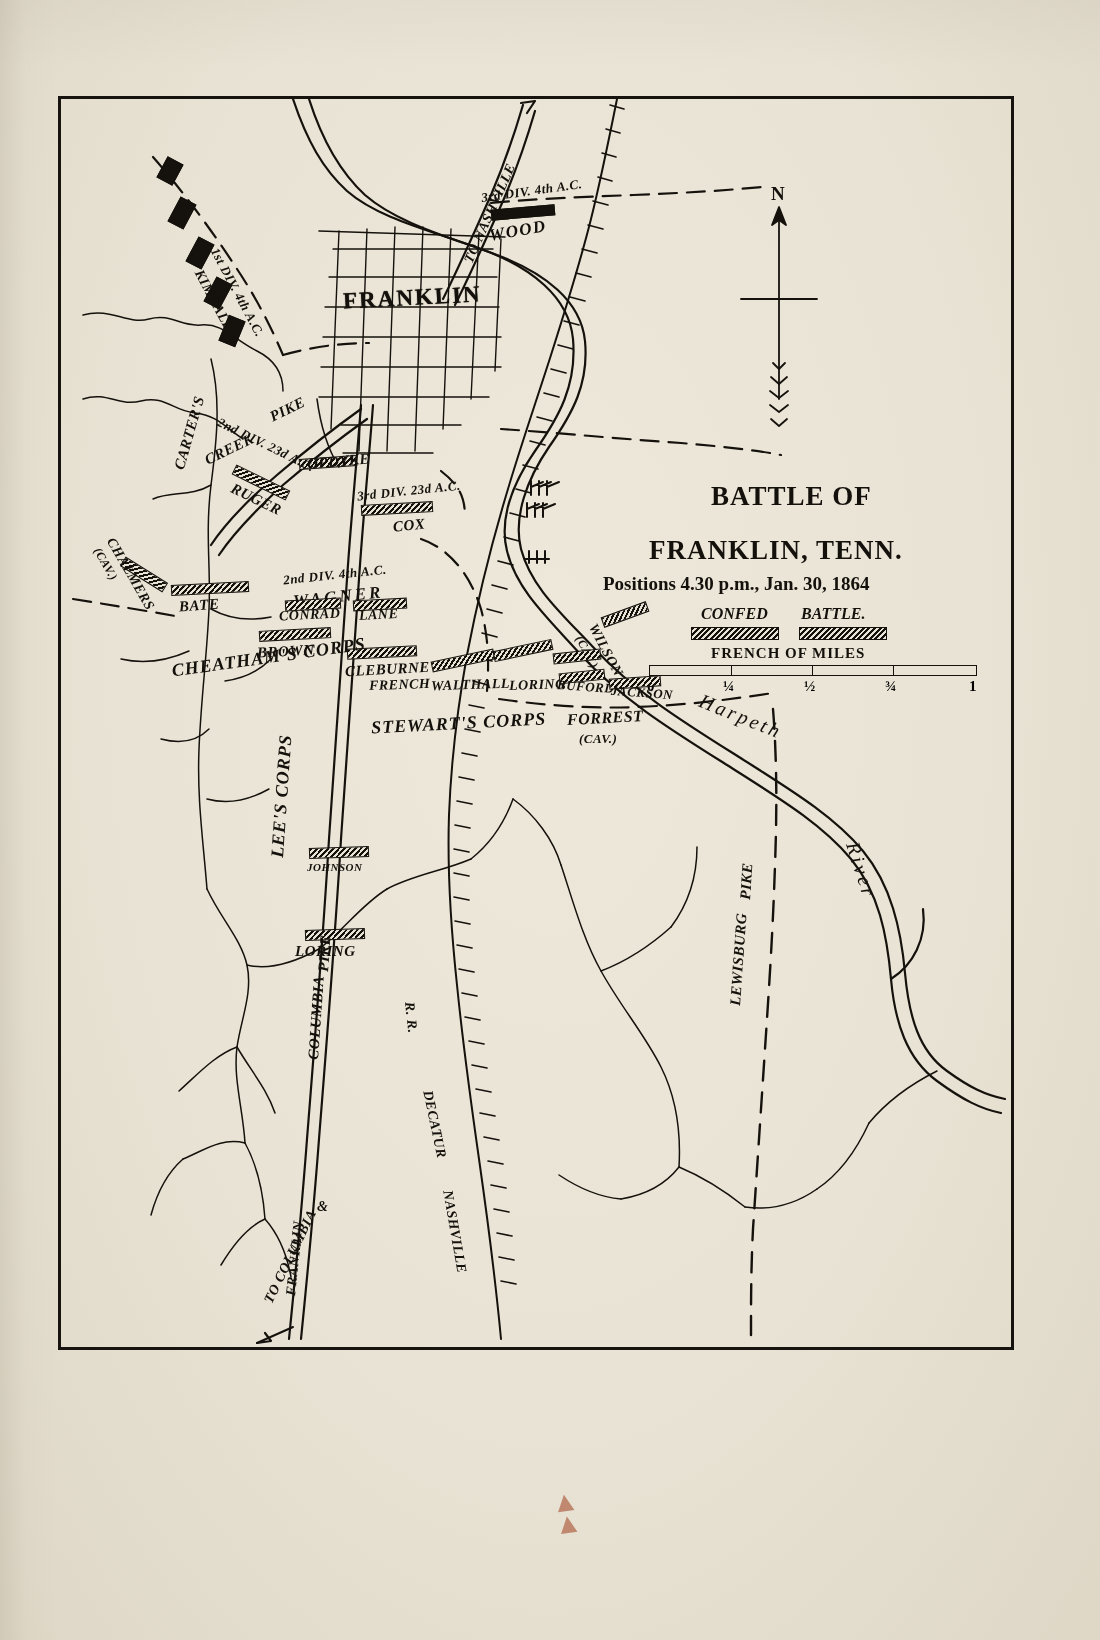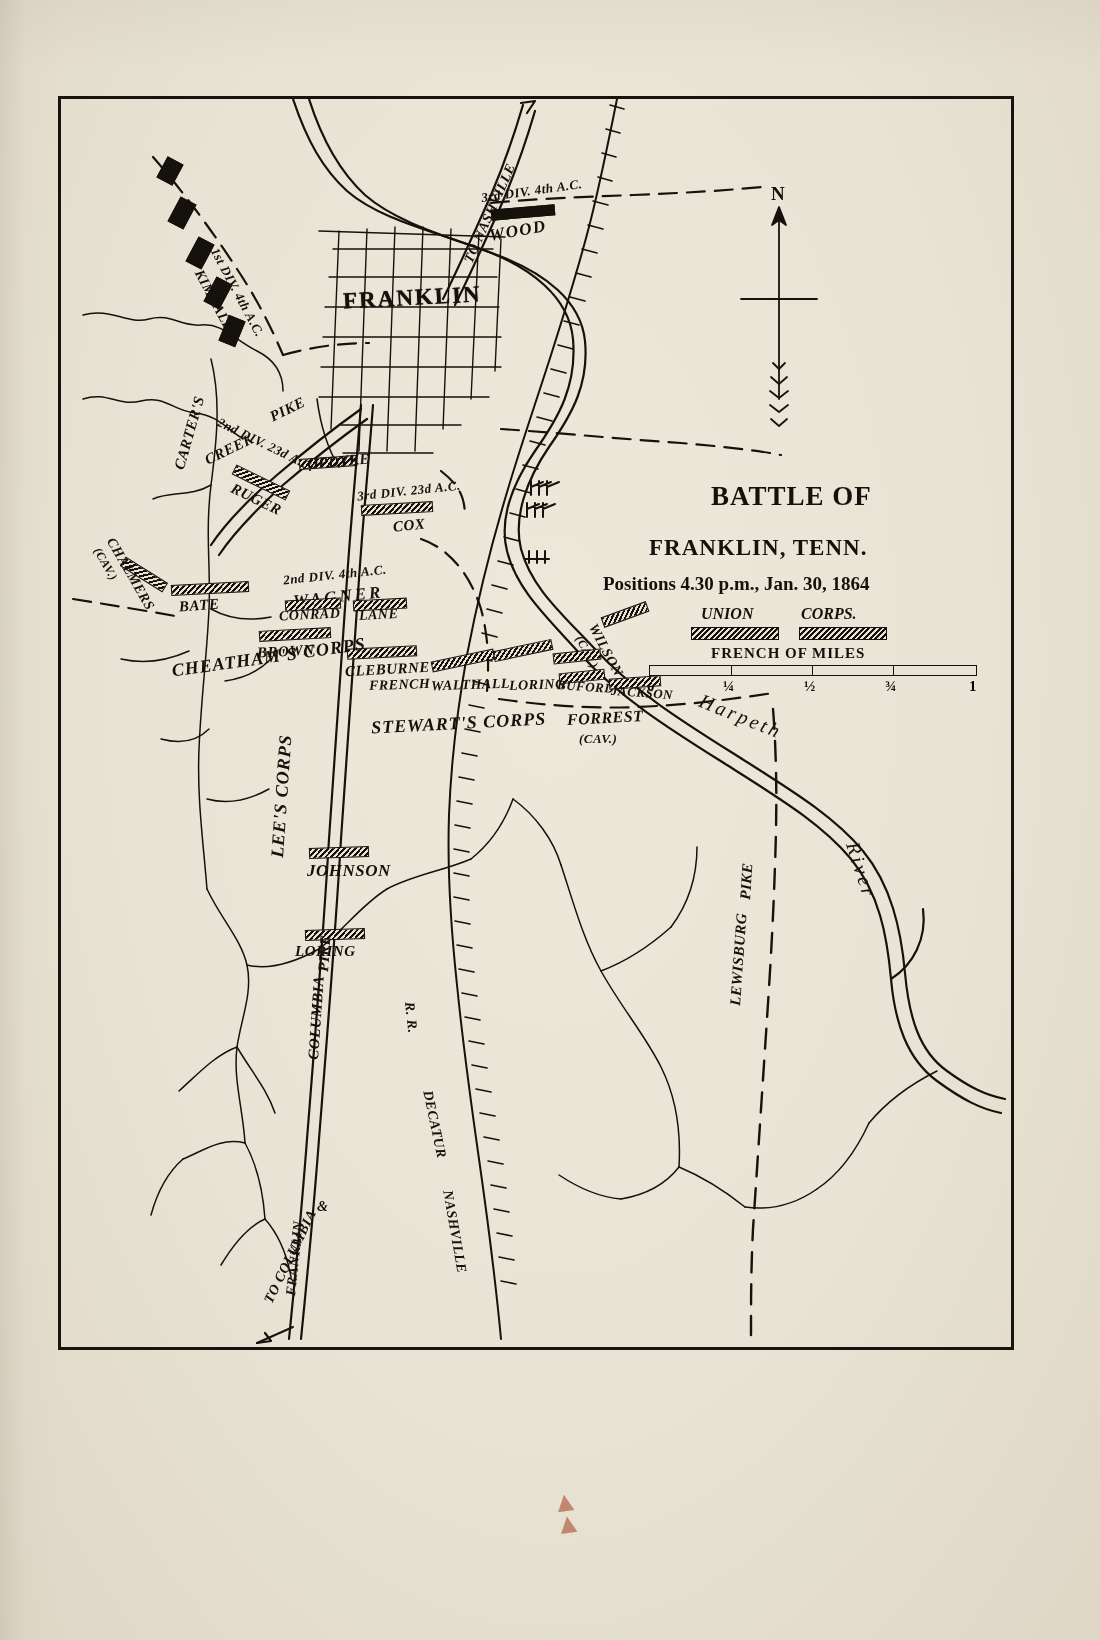--- a/index.html
+++ b/index.html
@@ -230,25 +230,25 @@
           <path d="M712 264 l6 6 l6 -6 M710 278 l8 7 l8 -7 M709 292 l9 7 l9 -7
                    M709 306 l9 7 l9 -7 M710 320 l8 7 l8 -7"></path>
         </g>
       </g>
     </svg>
 
     <div class="lbl bd" style="left:282px;top:186px;font-size:23px;letter-spacing:2px;transform:rotate(-3deg);
                 text-shadow:0 0 1px #15120d;">FRANKLIN</div>
 
     <div class="title" style="left:650px;top:382px;font-size:27px;letter-spacing:1px;">BATTLE OF</div>
-    <div class="title" style="left:588px;top:436px;font-size:23px;letter-spacing:1px;">FRANKLIN, TENN.</div>
+    <div class="title" style="left:588px;top:436px;font-size:27px;letter-spacing:1px;">FRANKLIN, TENN.</div>
     <div class="title" style="left:542px;top:474px;font-size:19px;">Positions 4.30 p.m., Jan. 30, 1864</div>
 
-    <div class="title" style="left:640px;top:506px;font-size:16px;font-style:italic;">UNION</div>
-    <div class="title" style="left:740px;top:506px;font-size:16px;font-style:italic;">CORPS.</div>
+    <div class="title" style="left:640px;top:506px;font-size:16px;font-style:italic;">CONFED</div>
+    <div class="title" style="left:740px;top:506px;font-size:16px;font-style:italic;">BATTLE.</div>
     <div class="legendbar union" style="position:absolute;left:630px;top:528px;width:86px;"></div>
     <div class="legendbar conf" style="position:absolute;left:738px;top:528px;width:86px;"></div>
 
     <div class="lbl bd" style="left:650px;top:546px;font-size:15px;letter-spacing:1px;">FRENCH OF MILES</div>
 
     <div class="scalebox" style="left:588px;top:566px;">
       <div class="scalebar">
         <i style="left:81px"></i>
           <i style="left:162px"></i>
           <i style="left:243px"></i>
@@ -324,21 +324,21 @@
     <div class="lbl bd it" style="left:496px;top:580px;font-size:13px;transform:rotate(4deg);">BUFORD</div>
     <div class="unitbar" style="left:548px;top:578px;width:50px;transform:rotate(-4deg);"></div>
     <div class="lbl bd it" style="left:550px;top:586px;font-size:13px;transform:rotate(4deg);">JACKSON</div>
 
     <div class="lbl bd it" style="left:310px;top:614px;font-size:18px;letter-spacing:1px;transform:rotate(-3deg);">STEWART'S CORPS</div>
 
     <div class="lbl bd it" style="left:506px;top:610px;font-size:16px;transform:rotate(-3deg);">FORREST</div>
     <div class="lbl bd it" style="left:518px;top:632px;font-size:13px;">(CAV.)</div>
 
     <div class="unitbar" style="left:248px;top:748px;width:58px;transform:rotate(-2deg);"></div>
-    <div class="lbl bd it" style="left:246px;top:762px;font-size:17px;">JOHNSON</div>
+    <div class="lbl bd it" style="left:246px;top:762px;font-size:11px;">JOHNSON</div>
 
     <div class="unitbar" style="left:244px;top:830px;width:58px;transform:rotate(-2deg);"></div>
     <div class="lbl bd it" style="left:234px;top:844px;font-size:15px;">LORING</div>
 
     <div class="lbl bd it" style="left:206px;top:758px;font-size:18px;letter-spacing:1px;transform:rotate(-86deg);transform-origin:left top;">LEE'S CORPS</div>
 
     <div class="lbl bd it" style="left:400px;top:160px;font-size:14px;transform:rotate(-66deg);transform-origin:left top;">TO NASHVILLE</div>
 
     <div class="lbl bd it" style="left:208px;top:302px;font-size:15px;transform:rotate(-26deg);">PIKE</div>
     <div class="lbl bd it" style="left:142px;top:342px;font-size:15px;transform:rotate(-26deg);">CREEK</div>

